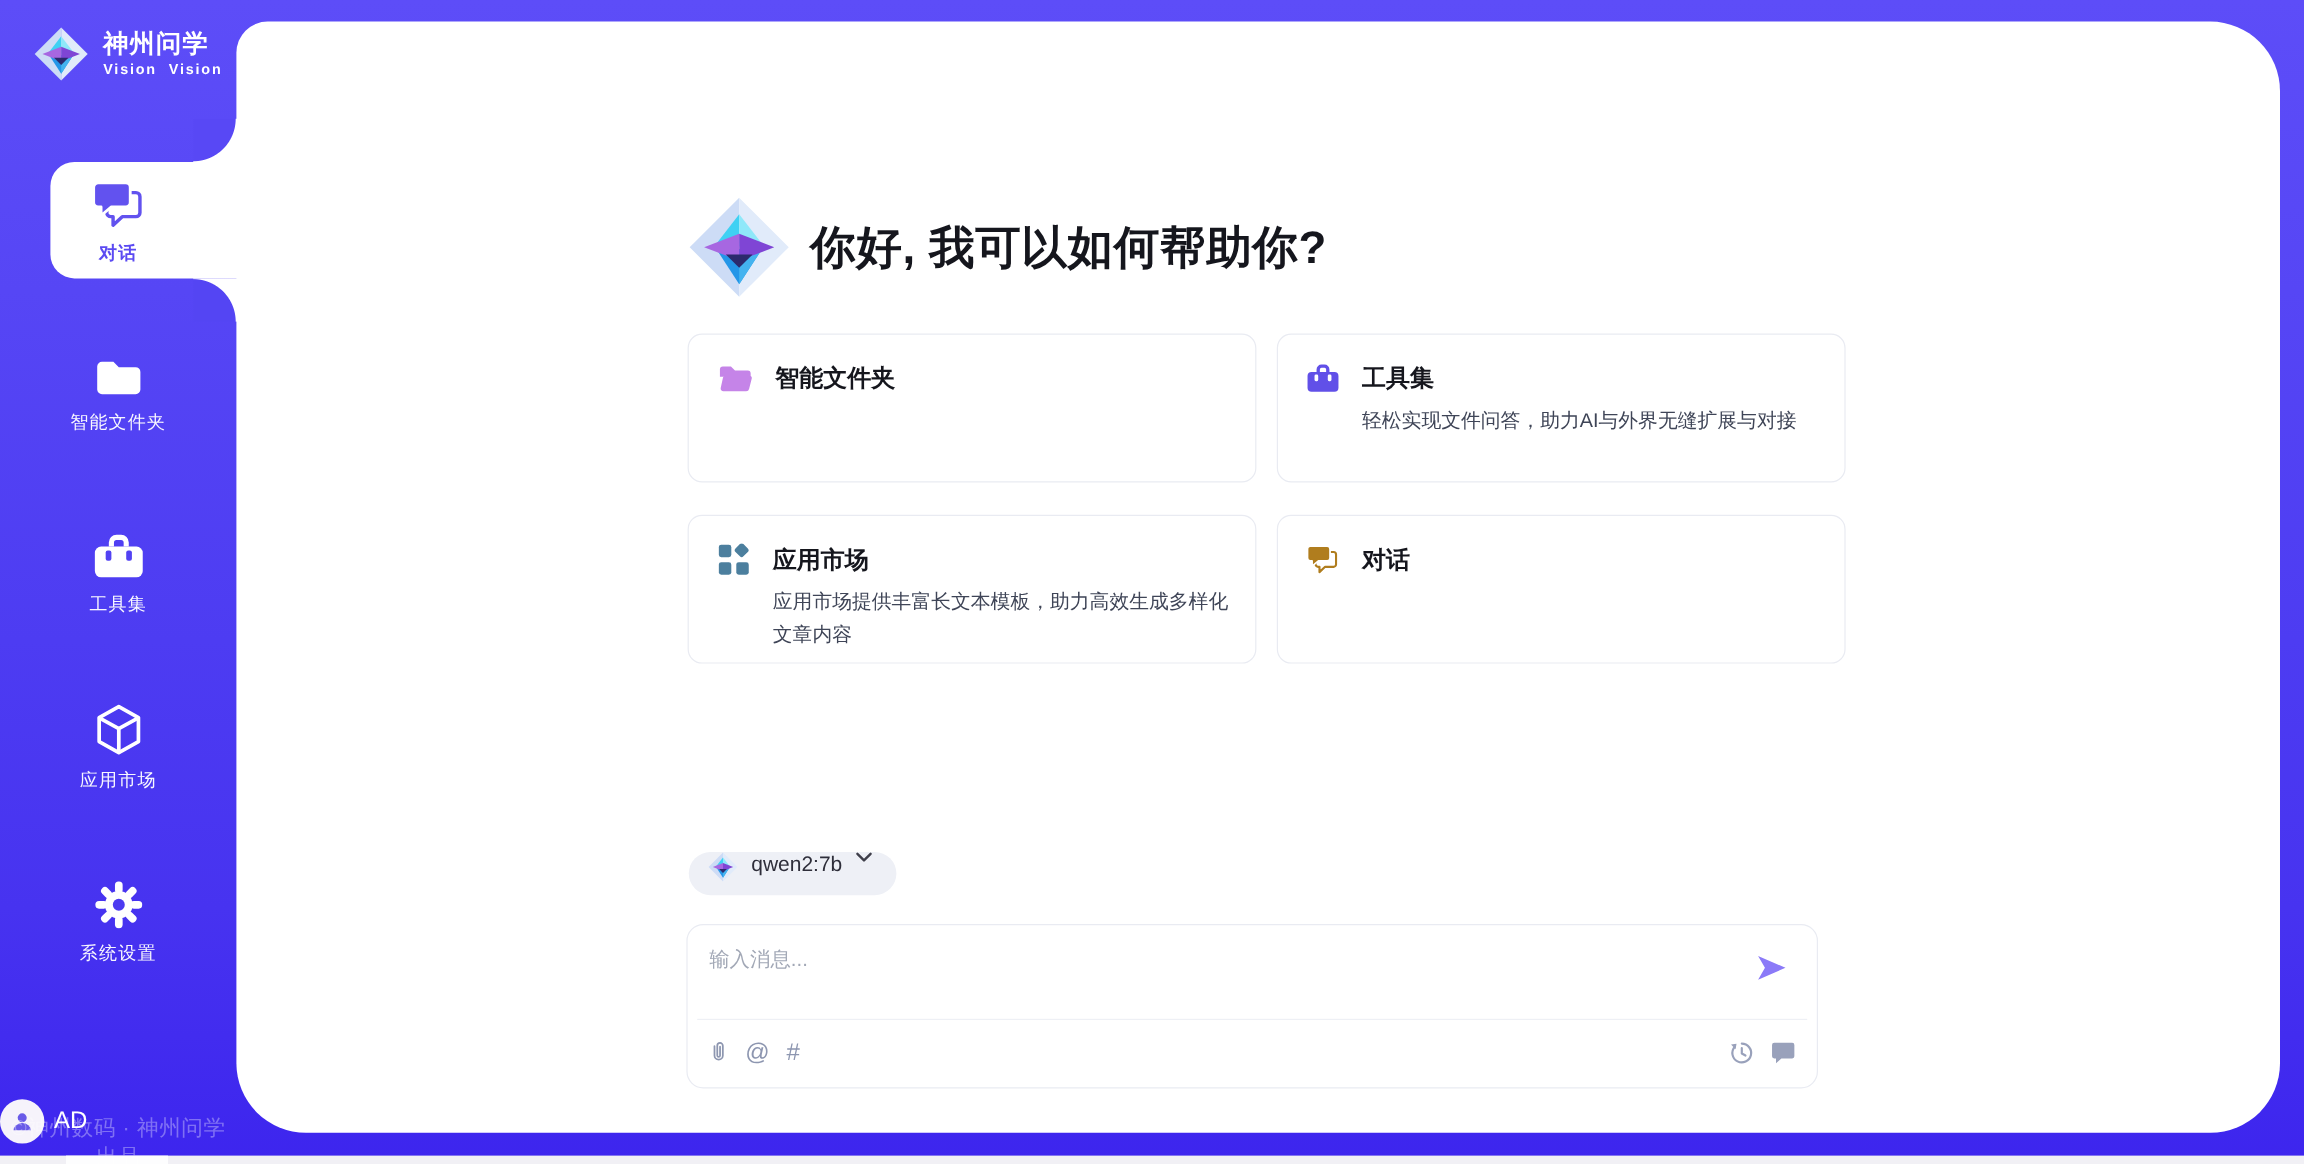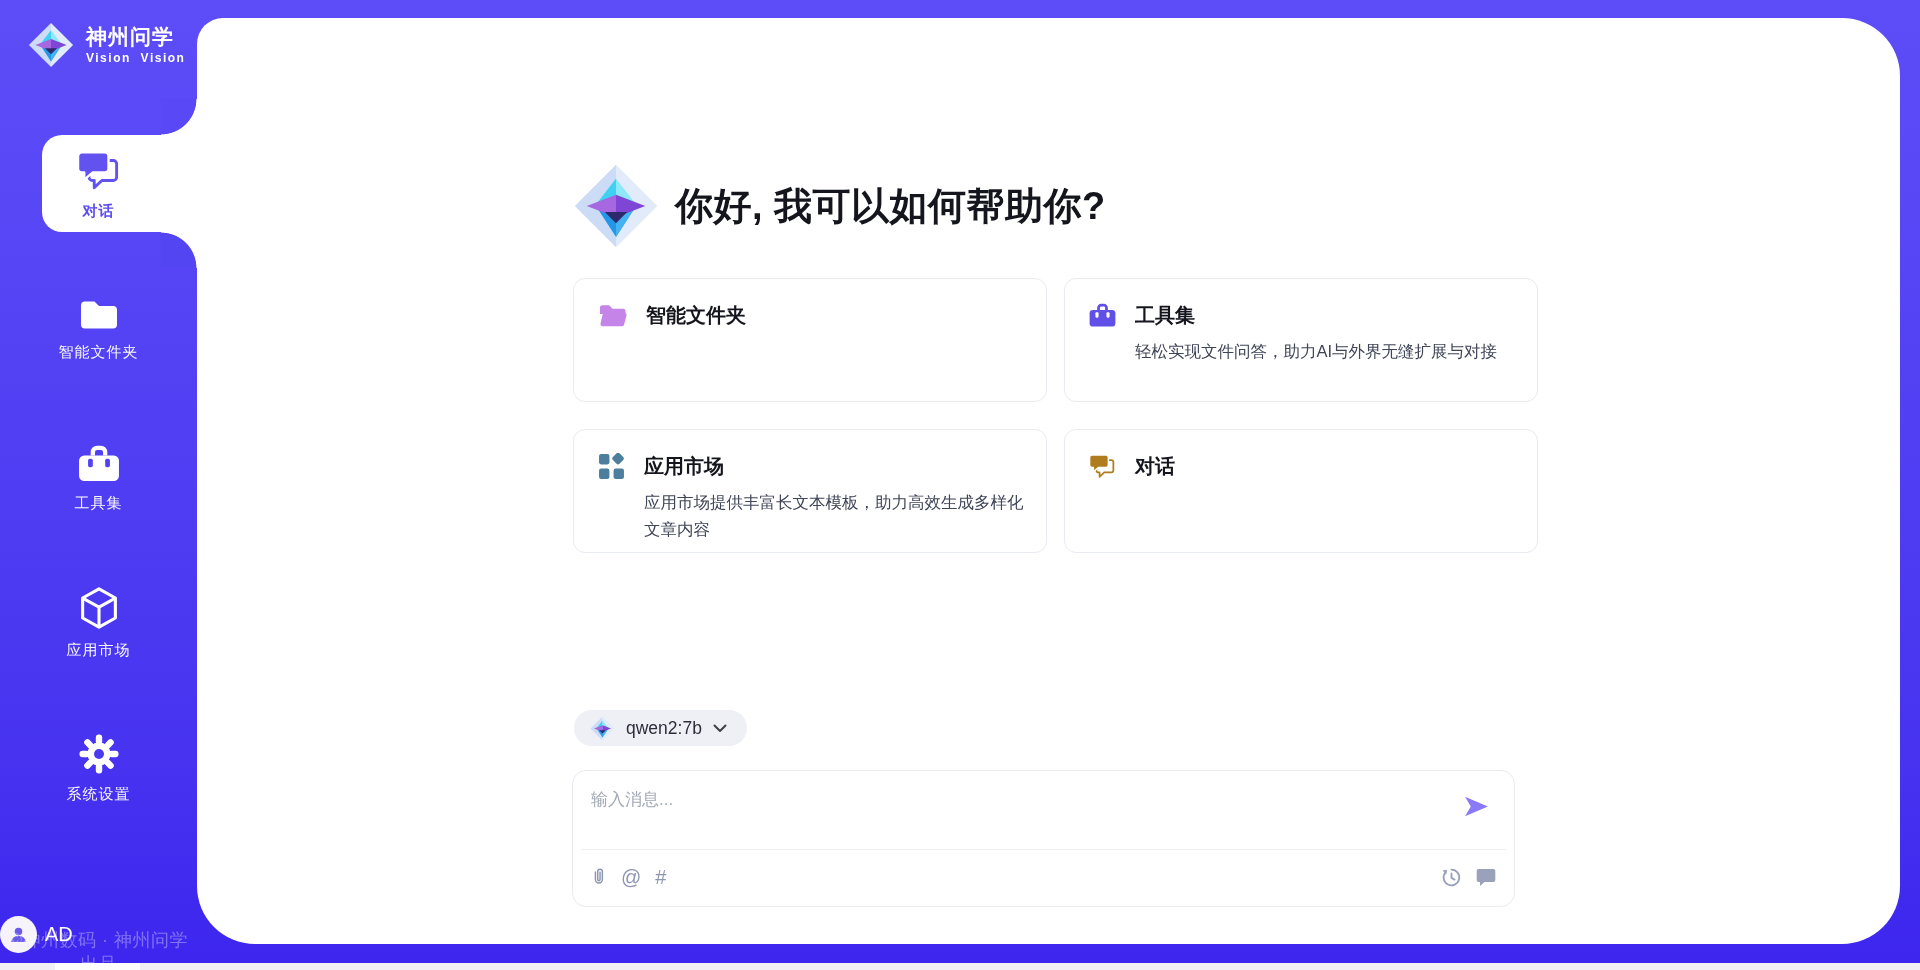--- a/index.html
+++ b/index.html
@@ -54,21 +54,21 @@
   .greeting h1 { font-size:38px; font-weight:800; color:#15161d; letter-spacing:.5px; }
 
   
   .cards { position:absolute; left:376px; top:260px; width:944px; display:grid; grid-template-columns:1fr 1fr; column-gap:17px; row-gap:27px; }
   .card { height:124px; background:#fff; border:1px solid #e9ebf2; border-radius:12px; padding:23px 20px 0 24px; cursor:pointer; }
   .card-head { display:flex; align-items:center; gap:19px; }
   .card-title { font-size:20px; font-weight:700; color:#15161d; }
   .card-desc { margin:9px 0 0 46px; width:382px; font-size:16.5px; line-height:1.62; color:#3f4557; }
 
   
-  .model-pill { position:absolute; left:377px; top:692px; height:36px; display:inline-flex; align-items:center; gap:11px; padding:0 20px 0 16px; background:#eef0f6; border-radius:26px; cursor:pointer; }
+  .model-pill { position:absolute; left:377px; top:692px; height:36px; display:inline-flex; gap:11px; padding:0 20px 0 16px; background:#eef0f6; border-radius:26px; cursor:pointer; }
   .model-name { font-size:17.5px; color:#2e2e3a; }
 
   
   .composer { position:absolute; left:375px; top:752px; width:943px; height:137px; background:#fff; border:1px solid #e9ebf2; border-radius:14px; }
   .composer-input { position:absolute; left:10px; top:8px; width:820px; height:42px; border:none; outline:none; font-size:17px; color:#2e2e3a; padding-left:8px; font-family:inherit; background:transparent; }
   .composer-input::placeholder { color:#a2a8b6; }
   .send-btn { position:absolute; right:24px; top:22px; width:27px; height:27px; cursor:pointer; background:none; border:none; padding:0; }
   .composer-divider { position:absolute; left:8px; right:8px; top:78px; border-top:1px solid #eef0f5; }
   .composer-tools-left { position:absolute; left:17px; top:94px; display:flex; align-items:center; gap:14px; color:#8d96b0; }
   .composer-tools-right { position:absolute; right:18px; top:96px; display:flex; align-items:center; gap:14px; }

